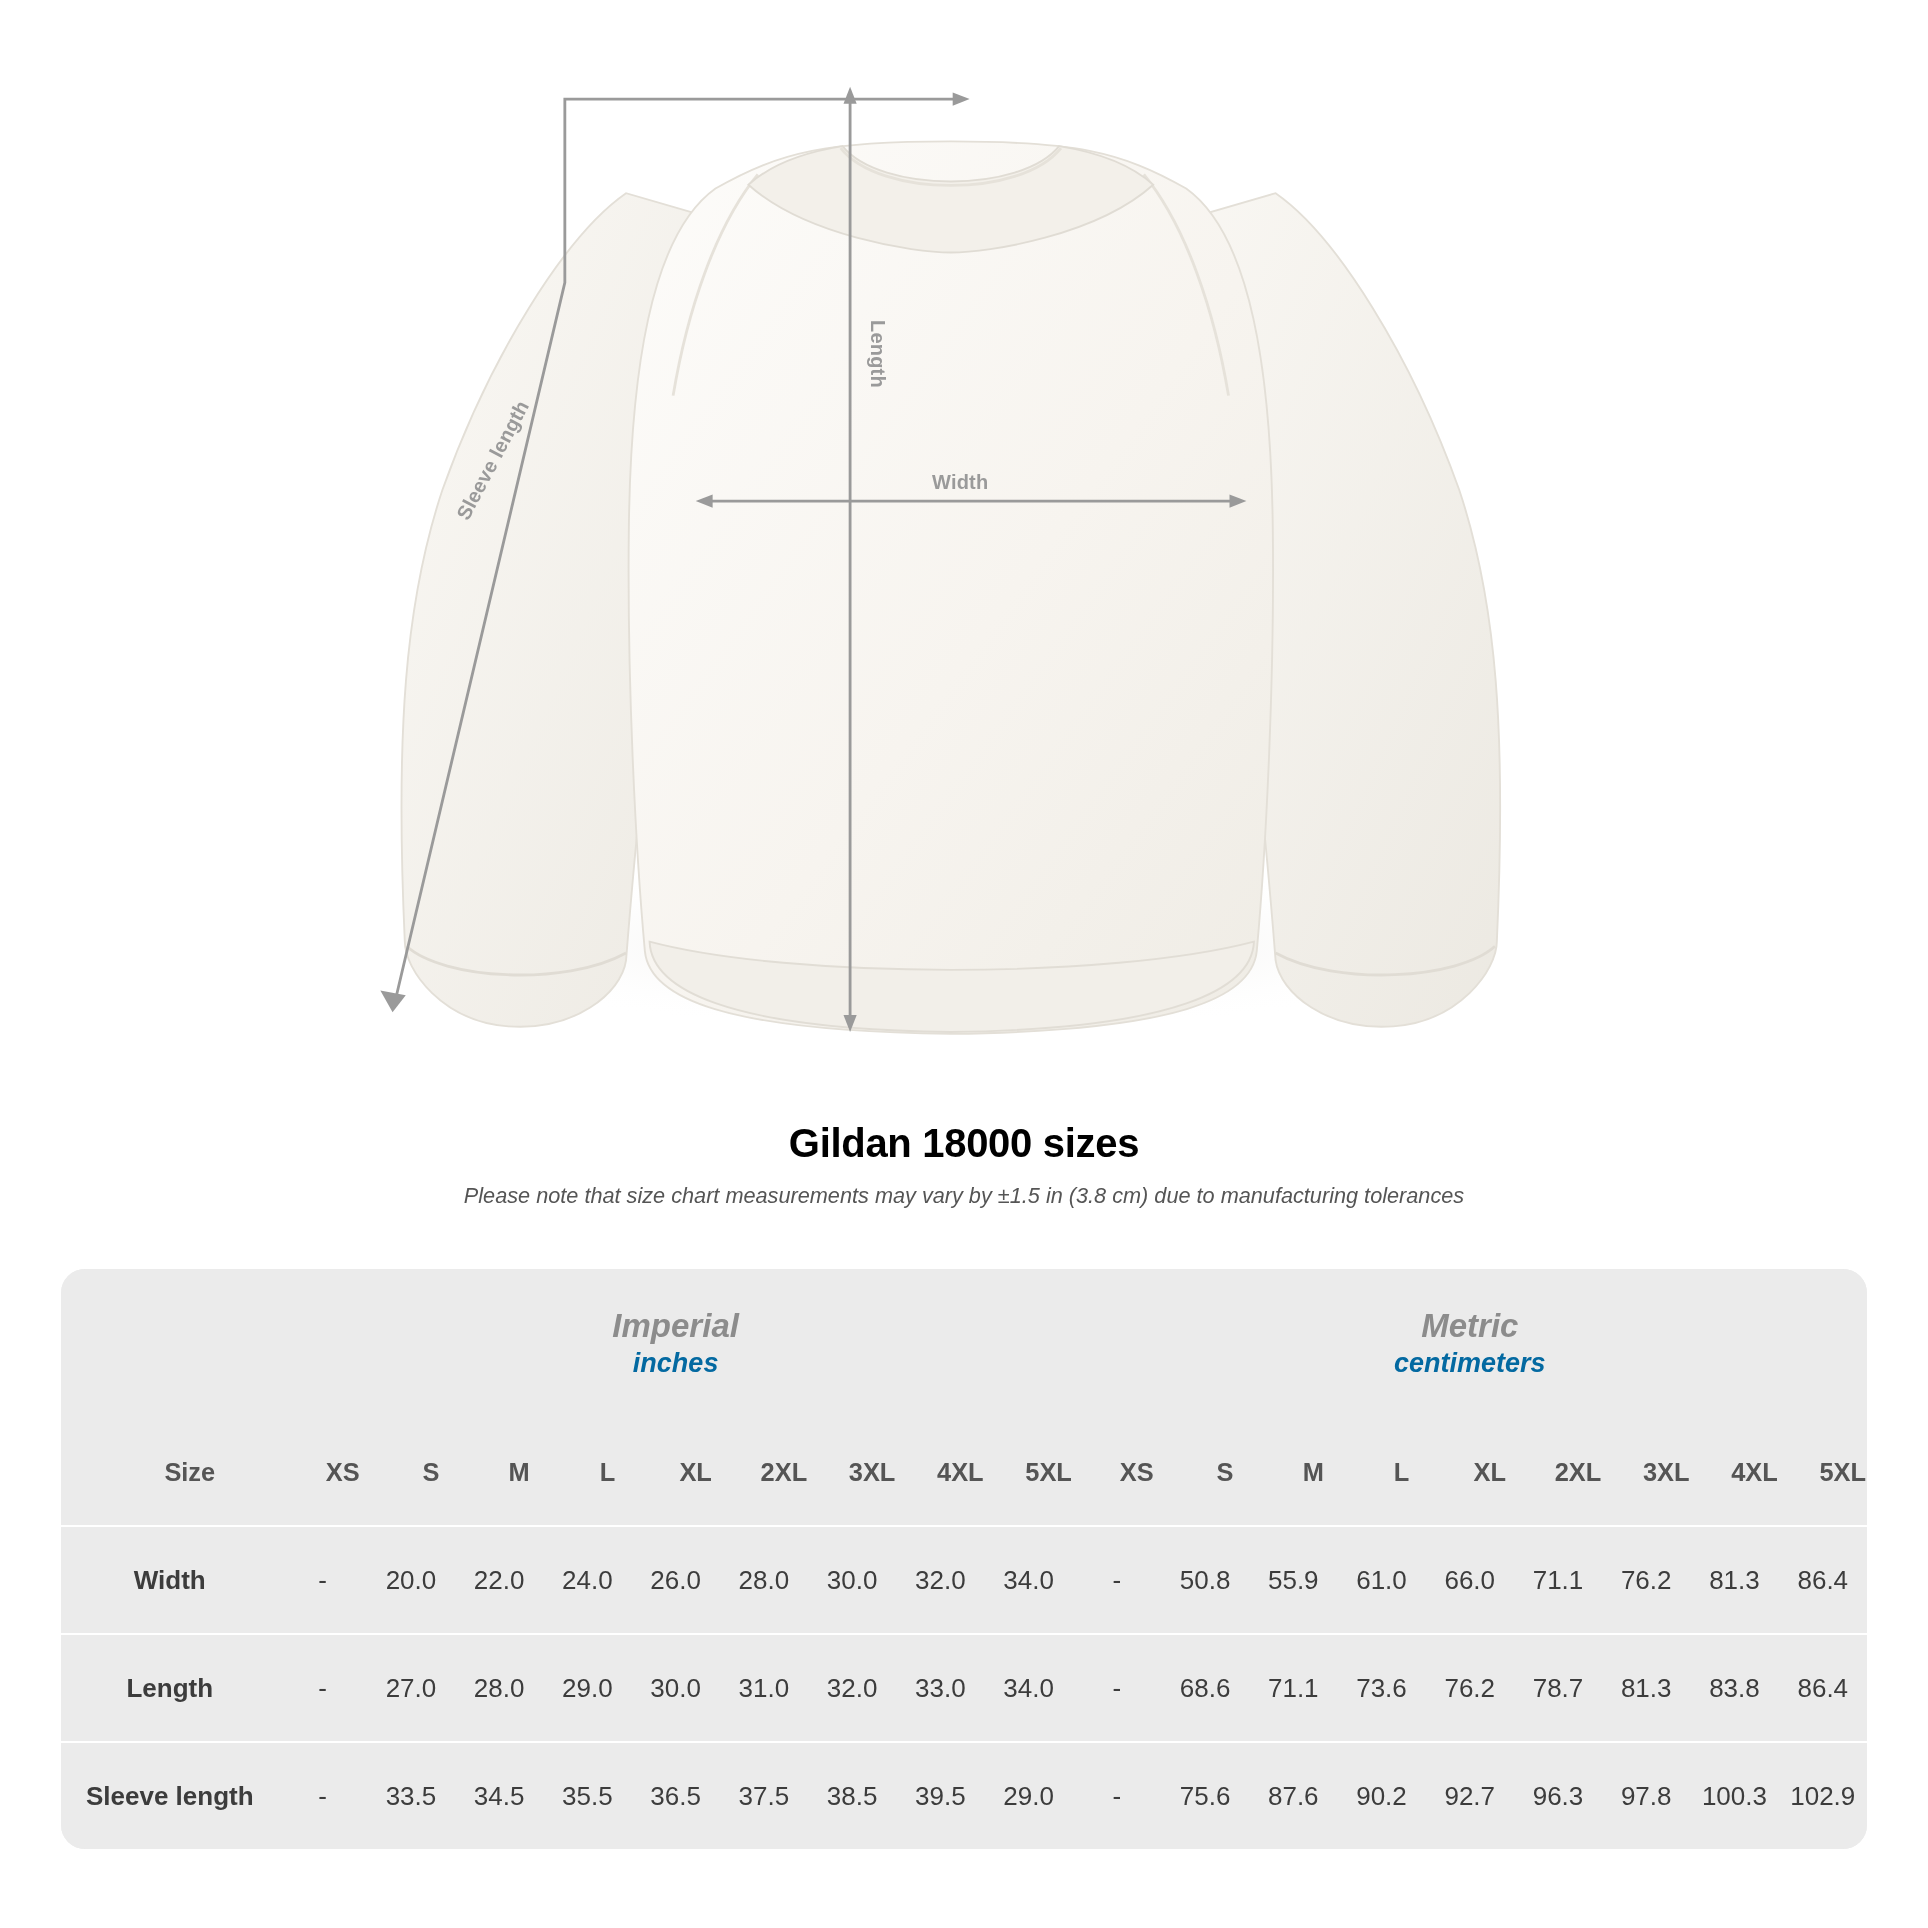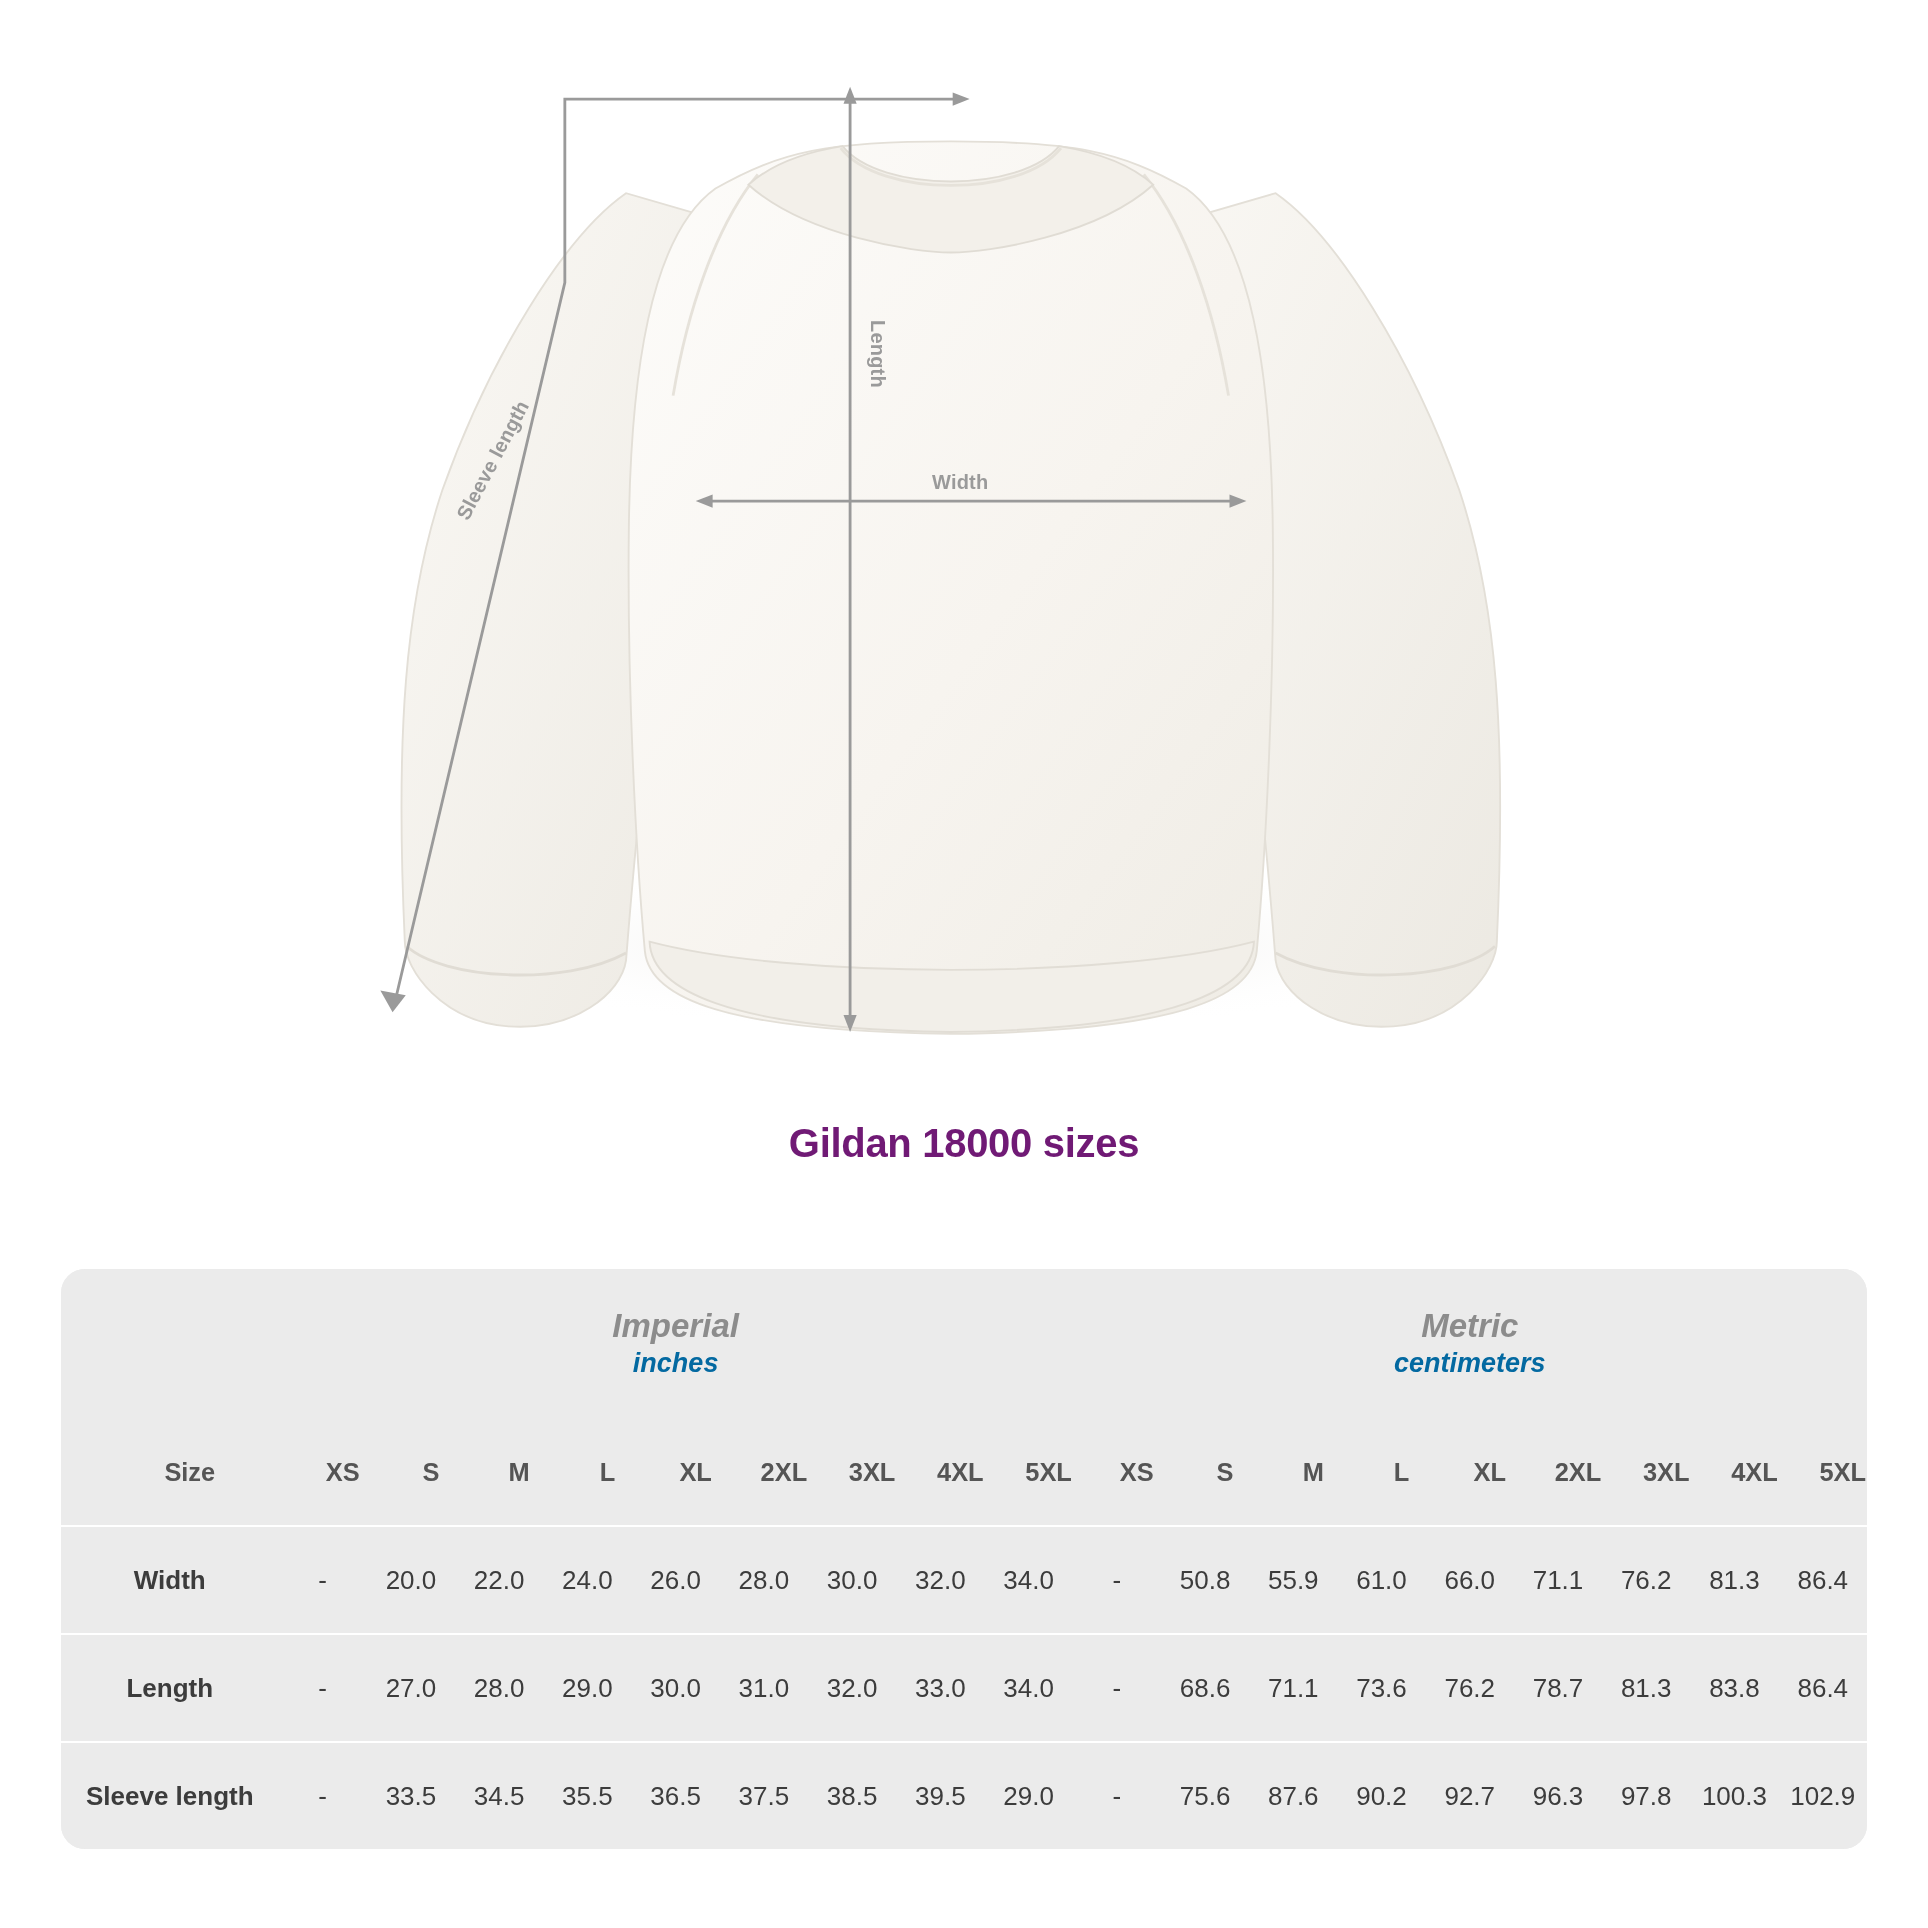--- a/index.html
+++ b/index.html
@@ -64,21 +64,21 @@
   #title-block {
     position: absolute;
     left: 0;
     top: 1121px;
     width: 1928px;
     text-align: center;
   }
   #chart-title {
     font-size: 40px;
     font-weight: bold;
-    color: #701a75;
+    color: #000000;
     margin: 0 0 17px 0;
     letter-spacing: -0.3px;
   }
   #chart-note {
     font-size: 21.7px;
     font-style: italic;
     color: #555555;
     margin: 0;
   }
 
@@ -218,20 +218,21 @@
       <polygon points="417,1075 404,1052 431,1057" fill="#9a9a9a"></polygon>
     </svg>
 
     <span class="dim-label vertical" id="label-length">Length</span>
     <span class="dim-label" id="label-width">Width</span>
     <span class="dim-label" id="label-sleeve">Sleeve length</span>
   </div>
 
   <div id="title-block">
     <h1 id="chart-title">Gildan 18000 sizes</h1>
+    <p id="chart-note">Please note that size chart measurements may vary by ±1.5 in (3.8 cm) due to manufacturing tolerances</p>
   </div>
 
   <div id="table-wrap">
     <table class="size-table">
       <colgroup>
         <col class="col-first">
         <col class="col-data">
           <col class="col-data">
           <col class="col-data">
           <col class="col-data">

